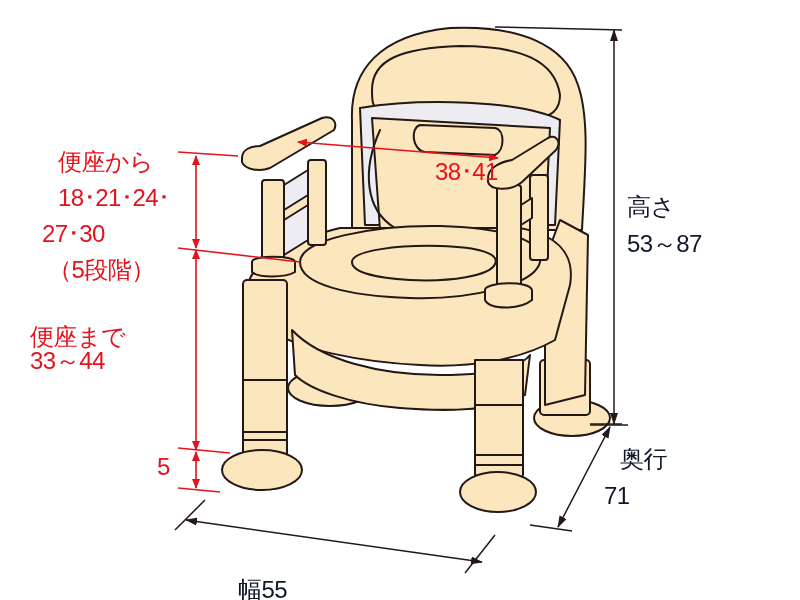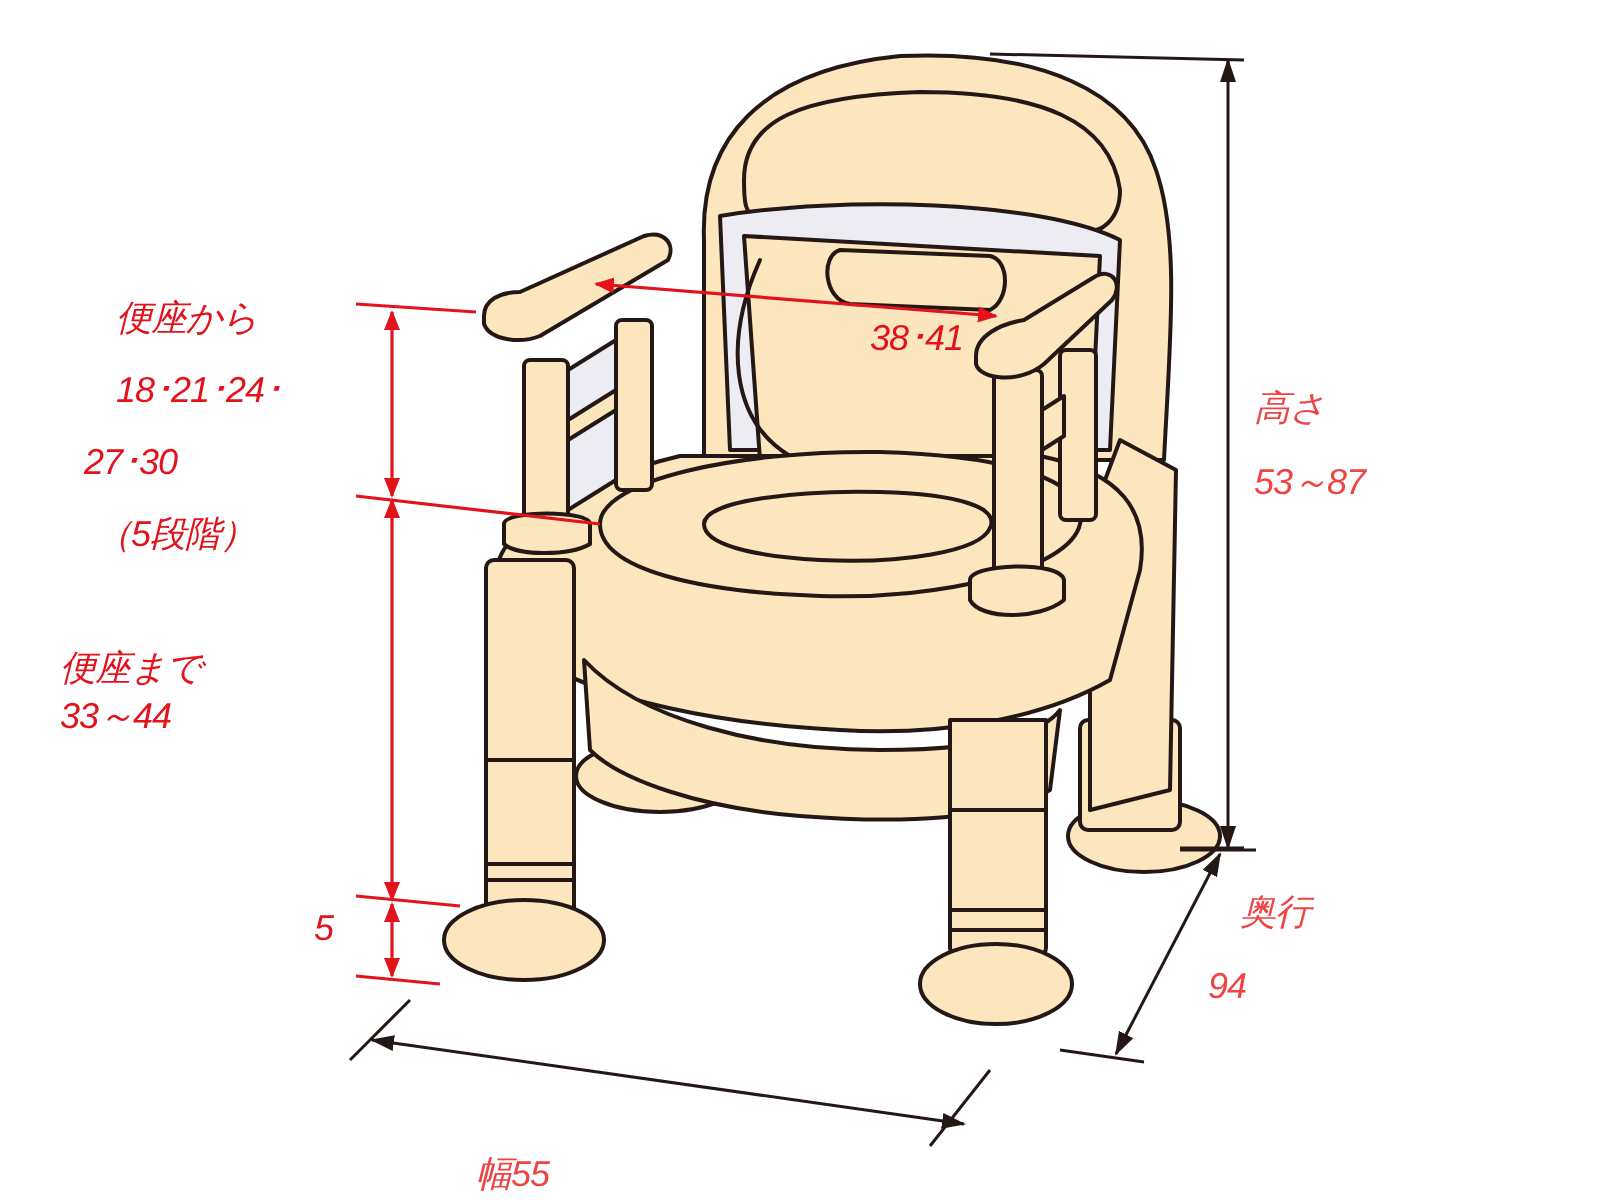--- a/index.html
+++ b/index.html
@@ -1,22 +1,22 @@
 <!DOCTYPE html>
 <html><head>
   <meta charset="utf-8">
   <style>
     html, body { margin: 0; padding: 0; background: #ffffff; }
     body { width: 800px; height: 600px; position: relative; overflow: hidden;
            font-family: "Liberation Sans", "DejaVu Sans", sans-serif; }
     #diagram { position: absolute; left: 0; top: 0; width: 800px; height: 600px; }
     .lbl { position: absolute; white-space: nowrap; line-height: 1; letter-spacing: -0.5px; }
     .red { color: #e3121b; }
-    .blk { color: #ef4444; }
-    .fs26 { font-size: 18px; font-style: italic; }
+    .blk { color: #0f172a; }
+    .fs26 { font-size: 24px; }
   </style>
 </head>
 <body>
 
 <svg id="diagram" viewBox="0 0 800 600" xmlns="http://www.w3.org/2000/svg">
   <defs>
     <marker id="arR" markerWidth="10" markerHeight="10" refX="9" refY="5" orient="auto-start-reverse" markerUnits="userSpaceOnUse">
       <path d="M0,1 L10,5 L0,9 z" fill="#e3121b"></path>
     </marker>
     <marker id="arK" markerWidth="12" markerHeight="10" refX="11" refY="5" orient="auto-start-reverse" markerUnits="userSpaceOnUse">
@@ -112,14 +112,14 @@
 <div class="lbl red fs26" style="left:42px; top:222px;">27･30</div>
 <div class="lbl red fs26" style="left:48px; top:258px;">（5段階）</div>
 <div class="lbl red fs26" style="left:30px; top:313px;margin-top:12px;">便座まで</div>
 <div class="lbl red fs26" style="left:30px; top:349px;">33～44</div>
 <div class="lbl red fs26" style="left:157px; top:455px;">5</div>
 <div class="lbl red fs26" style="left:400px; top:160px;margin-left:35px;">38･41</div>
 
 <div class="lbl blk fs26" style="left:627px; top:195px;">高さ</div>
 <div class="lbl blk fs26" style="left:627px; top:232px;">53～87</div>
 <div class="lbl blk fs26" style="left:620px; top:447px;">奥行</div>
-<div class="lbl blk fs26" style="left:604px; top:484px;">94</div>
+<div class="lbl blk fs26" style="left:604px; top:484px;">71</div>
 <div class="lbl blk fs26" style="left:238px; top:578px;">幅55</div>
 
 </body></html>

